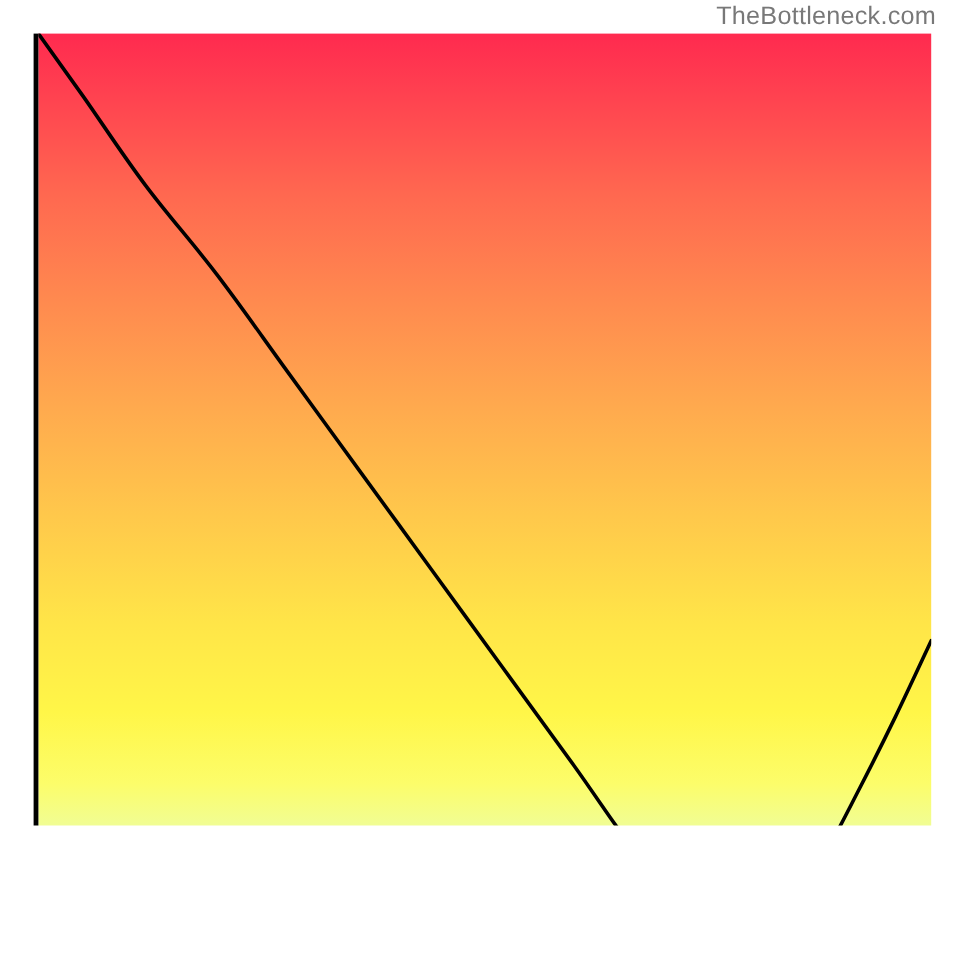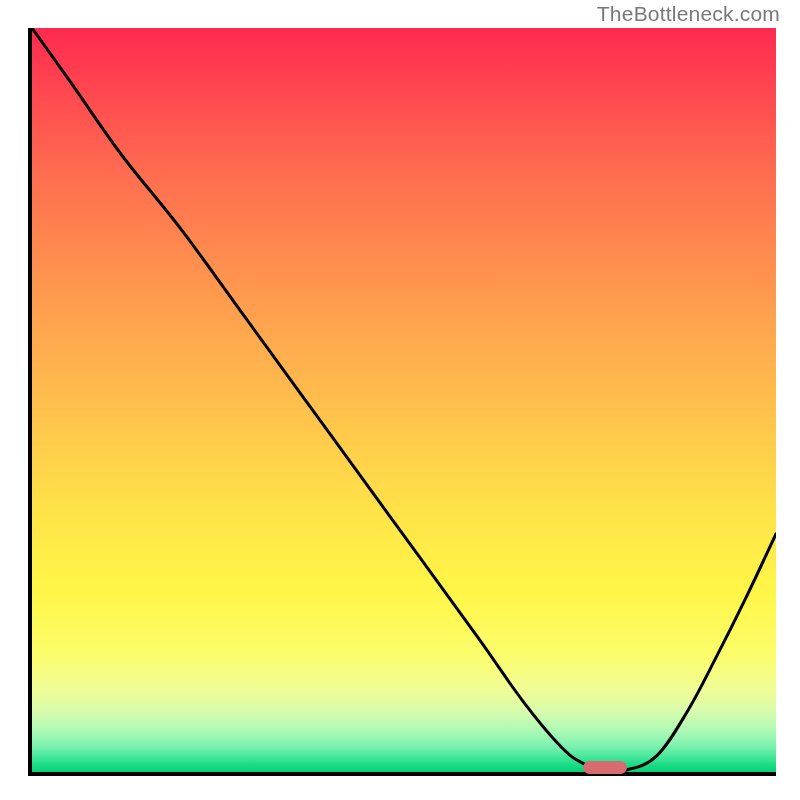--- a/index.html
+++ b/index.html
@@ -3,21 +3,21 @@
 <meta charset="utf-8">
 <style>
   body {
     margin: 0;
     padding: 0;
     background: #ffffff;
     font-family: Arial, Helvetica, sans-serif;
   }
   .container {
     width: 800px;
-    height: 800px;
+    height: 688px;
     position: relative;
   }
   .watermark {
     position: absolute;
     top: 2px;
     right: 20px;
     font-size: 21px;
     font-weight: 500;
     color: #787878;
     letter-spacing: 0.2px;

